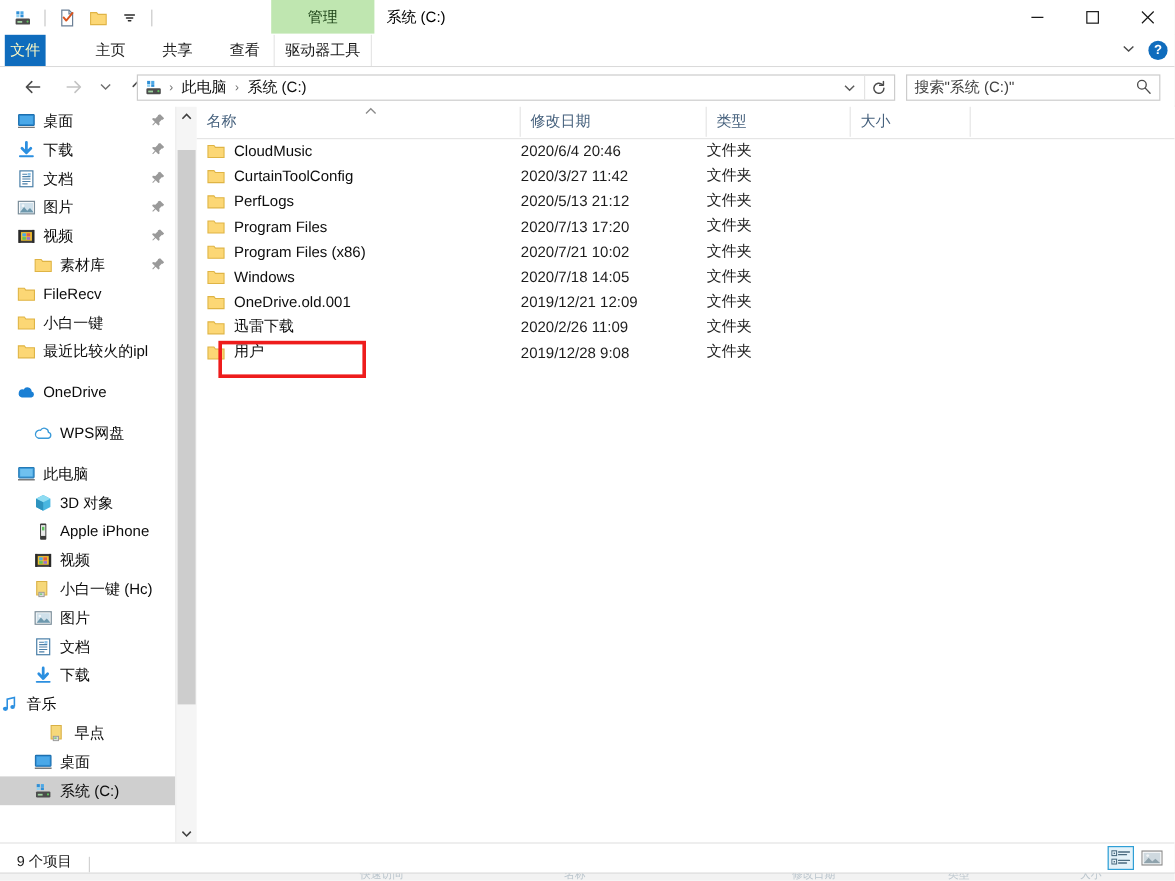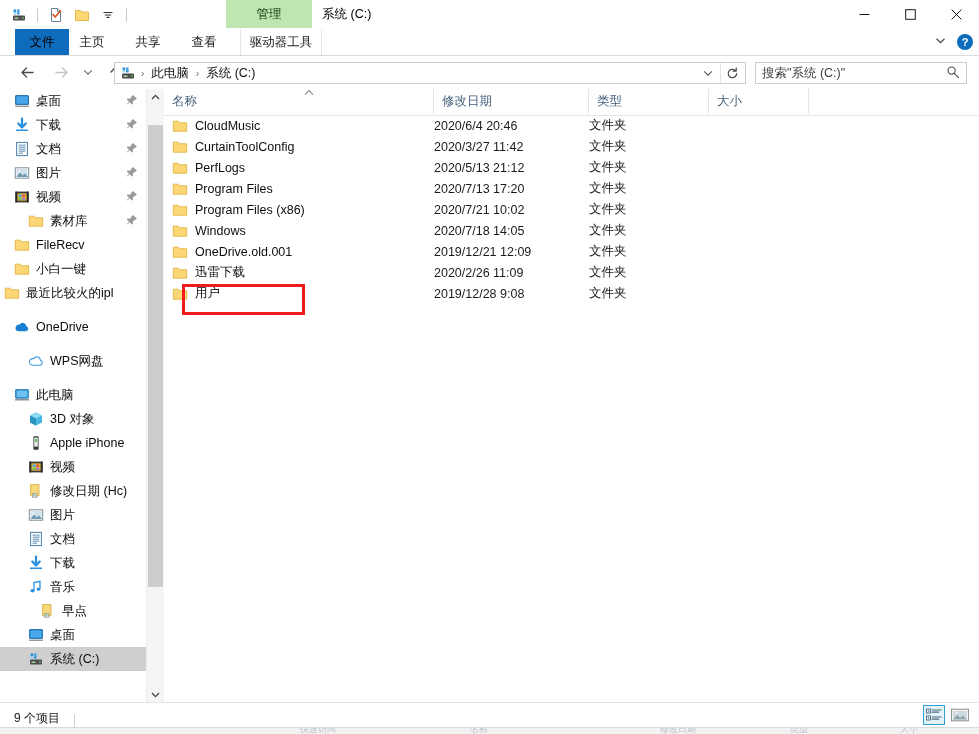--- a/index.html
+++ b/index.html
@@ -111,29 +111,29 @@
   }
   .tab {
     position: absolute;
     top: 0; height: 26px;
     display: flex; align-items: center; justify-content: center;
     font-size: 12.5px;
     color: #1b1b1b;
     box-sizing: border-box;
   }
   .tab.file {
-    left: 15px; width: 54px;
+    left: 4px; width: 34px;
     background: #0f6cbd;
-    color: #000000;
+    color: #fef9c3;
   }
   .tab.t1 { left: 68px; width: 48px; }
   .tab.t2 { left: 124px; width: 48px; }
   .tab.t3 { left: 180px; width: 48px; }
   .tab.contextual {
-    left: 240px; width: 82px;
+    left: 228px; width: 82px;
     background: #ffffff;
     border-left: 1px solid #e6e6e6;
     border-right: 1px solid #e6e6e6;
   }
   .ribbon-right {
     position: absolute;
     right: 6px; top: 29px;
     height: 26px;
     display: flex; align-items: center; gap: 10px;
   }
@@ -646,21 +646,21 @@
           <span>FileRecv</span>
         </div>
         <div class="nav-item" style="padding-left:14px">
           <span class="nav-ico">
             <svg width="16" height="16" viewBox="0 0 16 16">
               <path d="M1.3 3.2h5l1.2 1.6h7.2v8.4h-13.4z" fill="#fcd775" stroke="#dfb444" stroke-width="0.9"></path>
             </svg>
           </span>
           <span>小白一键</span>
         </div>
-        <div class="nav-item" style="padding-left:4px">
+        <div class="nav-item" style="padding-left:14px">
           <span class="nav-ico">
             <svg width="16" height="16" viewBox="0 0 16 16">
               <path d="M1.3 3.2h5l1.2 1.6h7.2v8.4h-13.4z" fill="#fcd775" stroke="#dfb444" stroke-width="0.9"></path>
             </svg>
           </span>
           <span>最近比较火的ipl</span>
         </div>
         <div class="nav-group-gap"></div>
         <div class="nav-item" style="padding-left:14px">
           <span class="nav-ico">
@@ -726,21 +726,21 @@
           <span>视频</span>
         </div>
         <div class="nav-item" style="padding-left:28px">
           <span class="nav-ico">
             <svg width="16" height="16" viewBox="0 0 16 16">
               <path d="M2.6 1.6h8.4v11.2h-8.4z" fill="#f6d87a" stroke="#d9b044" stroke-width="0.9"></path>
               <rect x="4.4" y="10.6" width="4.4" height="3.6" fill="#dcdcdc" stroke="#9a9a9a" stroke-width="0.8"></rect>
               <rect x="5.2" y="11.6" width="2" height="1" fill="#5ec45e"></rect>
             </svg>
           </span>
-          <span>修改日期 (Hc)</span>
+          <span>小白一键 (Hc)</span>
         </div>
         <div class="nav-item" style="padding-left:28px">
           <span class="nav-ico">
             <svg width="16" height="16" viewBox="0 0 16 16">
               <rect x="1.3" y="2.8" width="13.4" height="10.4" fill="#ffffff" stroke="#7a8d99" stroke-width="1"></rect>
               <rect x="2.5" y="4" width="11" height="8" fill="#cfe0ea"></rect>
               <path d="M2.5 12l3.6-4.4 2.6 3 2.3-2.2 3.1 3.6z" fill="#6d98ad"></path>
               <circle cx="5.2" cy="6.4" r="1.1" fill="#f3f7fa"></circle>
             </svg>
           </span>
@@ -758,21 +758,21 @@
         </div>
         <div class="nav-item" style="padding-left:28px">
           <span class="nav-ico">
             <svg width="16" height="16" viewBox="0 0 16 16">
               <path d="M8 1.6v8.2M4.3 6.5L8 10.4l3.7-3.9" fill="none" stroke="#2b8fe0" stroke-width="2.3" stroke-linecap="round" stroke-linejoin="round"></path>
               <path d="M2.6 13.2h10.8" stroke="#2b8fe0" stroke-width="1.6" stroke-linecap="round"></path>
             </svg>
           </span>
           <span>下载</span>
         </div>
-        <div class="nav-item" style="padding-left:28px">
+        <div class="nav-item" style="">
           <span class="nav-ico">
             <svg width="16" height="16" viewBox="0 0 16 16">
               <path d="M6 11.6V3.6l6-1.3v7.4" fill="none" stroke="#2b8fe0" stroke-width="1.3"></path>
               <ellipse cx="4.5" cy="11.7" rx="2.1" ry="1.7" fill="#2b8fe0"></ellipse>
               <ellipse cx="10.5" cy="10.2" rx="1.9" ry="1.6" fill="#2b8fe0"></ellipse>
             </svg>
           </span>
           <span>音乐</span>
         </div>
         <div class="nav-item" style="padding-left:40px">

